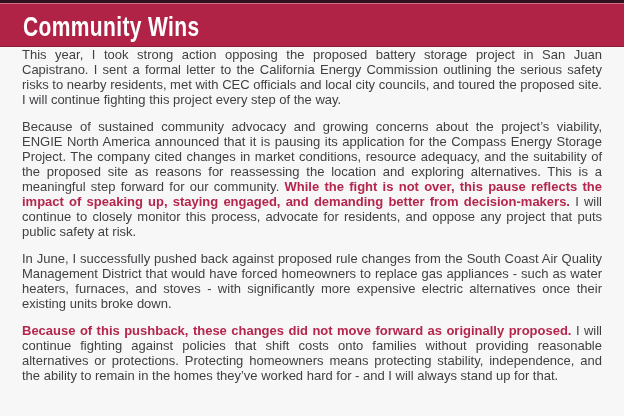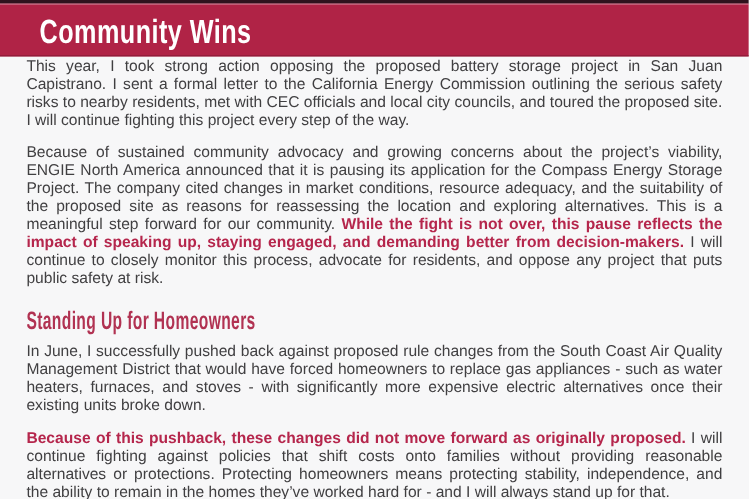--- a/index.html
+++ b/index.html
@@ -19,21 +19,21 @@
     overflow:hidden;
   }
   .page{width:624px;height:416px;background:var(--bg);}
   .top-stripe{height:3px;background:var(--stripe);}
   .banner{
     height:44px;
     background:var(--banner);
     border-bottom:1px solid var(--banner-edge);
     box-shadow:inset 0 1px 0 rgba(255,255,255,.35);
     display:flex;align-items:center;
-    padding-left:33px;
+    padding-left:23px;
   }
   .banner-title{
     color:#ffffff;
     font-size:28px;
     font-weight:bold;
     line-height:1;
     display:inline-block;
     transform:scaleX(.75);
     transform-origin:left center;
     letter-spacing:.5px;
@@ -70,17 +70,16 @@
 <div class="page">
   <div class="top-stripe"></div>
   <header class="banner">
     <h1 style="line-height:1;">
       <span class="banner-title">Community Wins</span>
     </h1>
   </header>
   <main class="content">
       <p><span class="run">This year, I took strong action opposing the proposed battery storage project in San Juan Capistrano. I sent a formal letter to the California Energy Commission outlining the serious safety risks to nearby residents, met with CEC officials and local city councils, and toured the proposed site. I will continue fighting this project every step of the way.</span></p>
       <p><span class="run">Because of sustained community advocacy and growing concerns about the project’s viability, ENGIE North America announced that it is pausing its application for the Compass Energy Storage Project. The company cited changes in market conditions, resource adequacy, and the suitability of the proposed site as reasons for reassessing the location and exploring alternatives. This is a meaningful step forward for our community. </span><span class="run emphasis">While the fight is not over, this pause reflects the impact of speaking up, staying engaged, and demanding better from decision-makers.</span><span class="run"> I will continue to closely monitor this process, advocate for residents, and oppose any project that puts public safety at risk.</span></p>
-      <h2 class="section-heading"><span class="condensed">Standing Up for Homeowners</span></h2>
       <p><span class="run">In June, I successfully pushed back against proposed rule changes from the South Coast Air Quality Management District that would have forced homeowners to replace gas appliances - such as water heaters, furnaces, and stoves - with significantly more expensive electric alternatives once their existing units broke down.</span></p>
       <p><span class="run emphasis">Because of this pushback, these changes did not move forward as originally proposed.</span><span class="run"> I will continue fighting against policies that shift costs onto families without providing reasonable alternatives or protections. Protecting homeowners means protecting stability, independence, and the ability to remain in the homes they’ve worked hard for - and I will always stand up for that.</span></p>
     </main>
 </div>
 
 </body></html>

